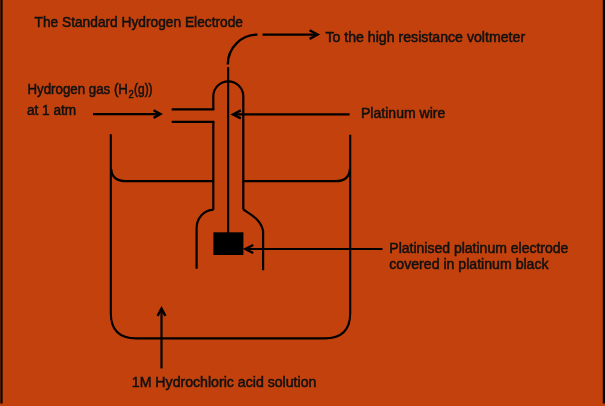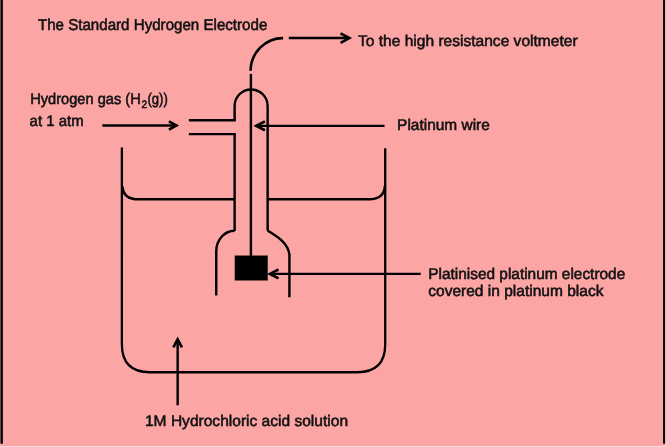--- a/index.html
+++ b/index.html
@@ -1,16 +1,16 @@
 <!DOCTYPE html>
 <html><head>
 <meta charset="utf-8">
 <style>
   html,body{margin:0;padding:0;background:#fff;}
-  #canvas{position:relative;width:605px;height:406px;overflow:hidden;background:#fca5a5;}
+  #canvas{position:relative;width:605px;height:406px;overflow:hidden;background:#c2410c;}
   svg text{font-family:"Liberation Sans",sans-serif;fill:#111;}
 </style>
 </head>
 <body>
 <div id="canvas">
 <svg width="605" height="406" viewBox="0 0 605 406" xmlns="http://www.w3.org/2000/svg">
 
   <line x1="1.5" y1="0" x2="1.5" y2="403.5" stroke="#000" stroke-width="2.2"></line>
   <line x1="603.9" y1="0" x2="603.9" y2="403.5" stroke="#000" stroke-width="2.2"></line>
 

